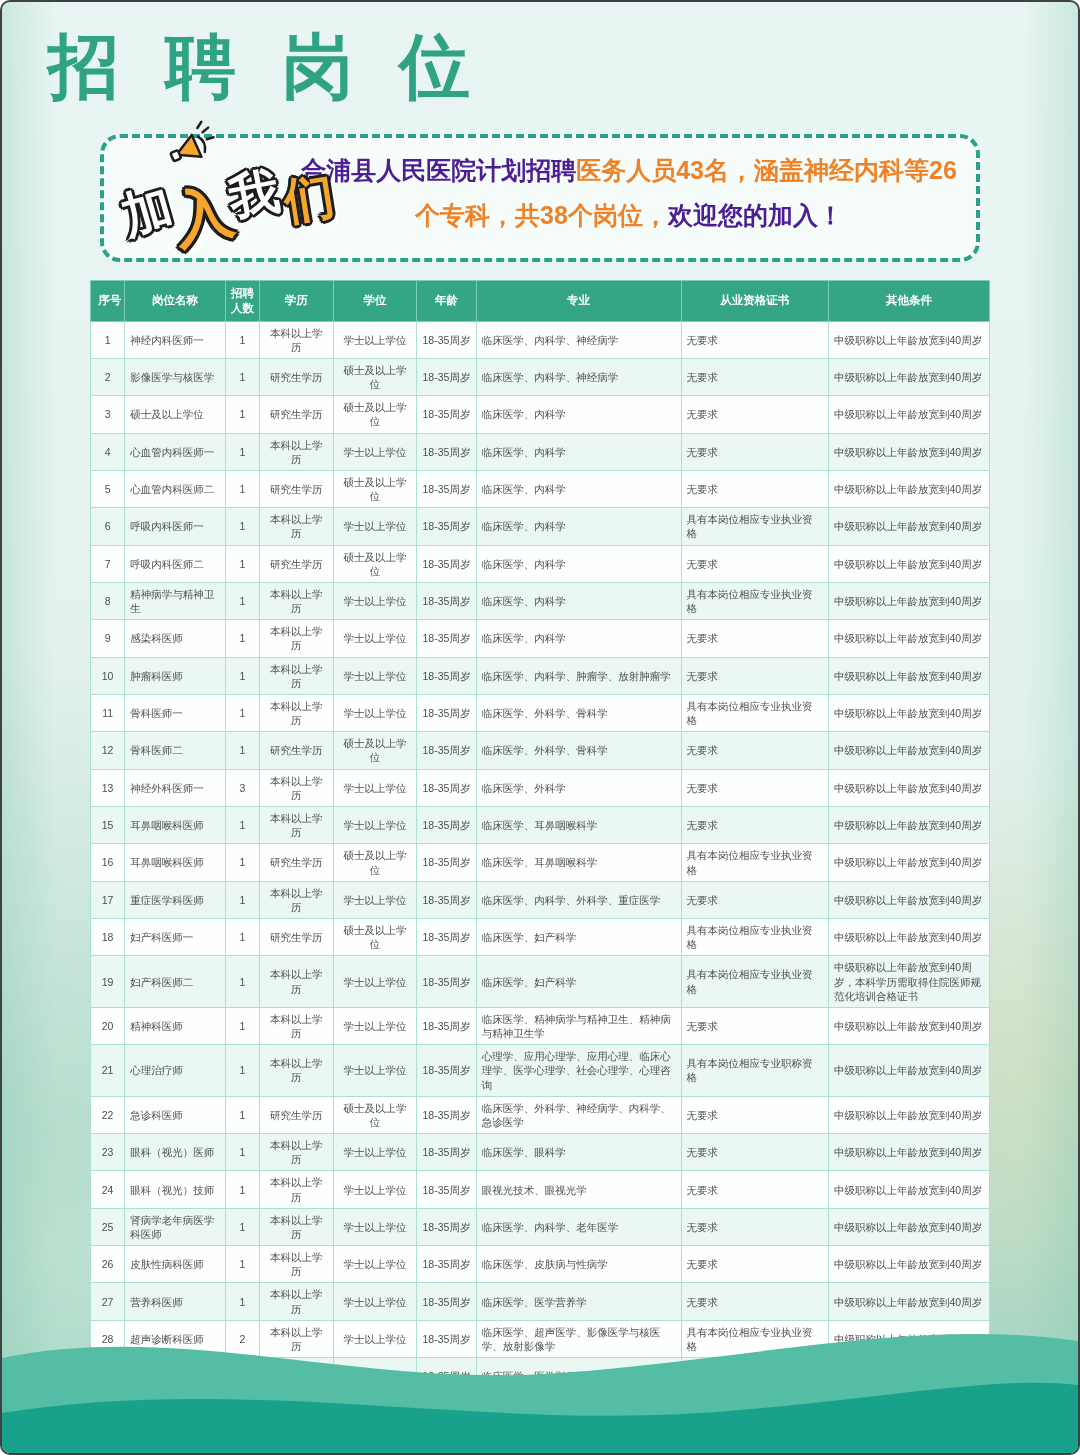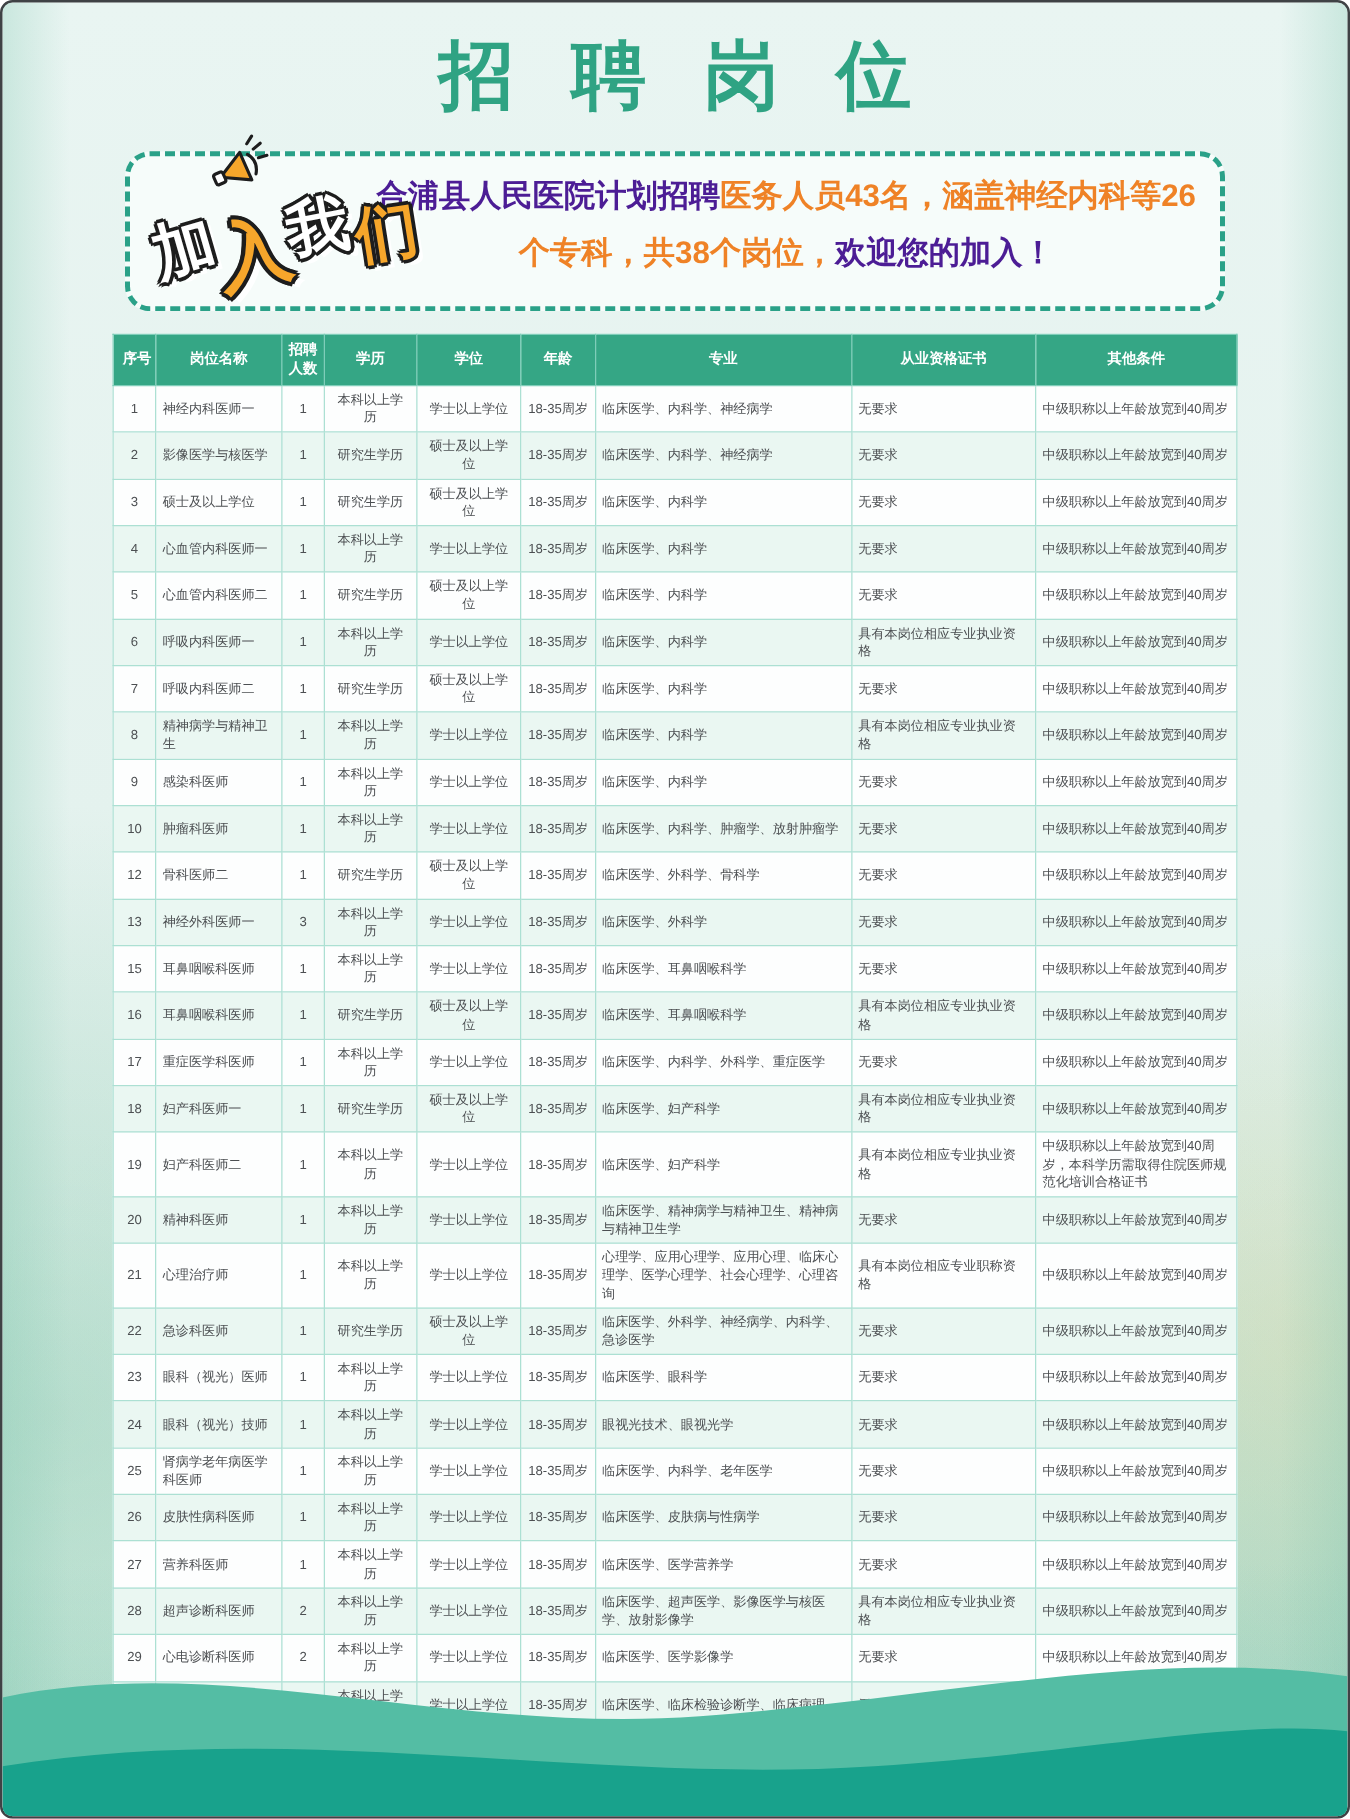--- a/index.html
+++ b/index.html
@@ -31,22 +31,22 @@
     position:absolute;inset:0;pointer-events:none;
     background:
       linear-gradient(90deg, rgba(120,195,170,.28) 0%, transparent 5%, transparent 95%, rgba(120,195,170,.28) 100%),
       linear-gradient(0deg, rgba(90,185,155,.25) 0%, transparent 14%);
   }
 
   .page-title{
     position:relative;
     margin:0;
     padding:24px 0 0 0;
-    text-align:center;
-    font-size:60px;
+    text-align:left;
+    font-size:71px;
     font-weight:900;
     letter-spacing:46px;
     text-indent:46px;
     color:#2fa383;
     line-height:1.15;
   }
 
   .banner{
     position:relative;
     margin:26px auto 0 auto;
@@ -278,20 +278,31 @@
             <td class="col1">肿瘤科医师</td>
             <td class="col2">1</td>
             <td class="col3">本科以上学历</td>
             <td class="col4">学士以上学位</td>
             <td class="col5">18-35周岁</td>
             <td class="col6">临床医学、内科学、肿瘤学、放射肿瘤学</td>
             <td class="col7">无要求</td>
             <td class="col8">中级职称以上年龄放宽到40周岁</td>
           </tr>
           <tr>
+            <td class="col0">11</td>
+            <td class="col1">骨科医师一</td>
+            <td class="col2">1</td>
+            <td class="col3">本科以上学历</td>
+            <td class="col4">学士以上学位</td>
+            <td class="col5">18-35周岁</td>
+            <td class="col6">临床医学、外科学、骨科学</td>
+            <td class="col7">具有本岗位相应专业执业资格</td>
+            <td class="col8">中级职称以上年龄放宽到40周岁</td>
+          </tr>
+          <tr>
             <td class="col0">12</td>
             <td class="col1">骨科医师二</td>
             <td class="col2">1</td>
             <td class="col3">研究生学历</td>
             <td class="col4">硕士及以上学位</td>
             <td class="col5">18-35周岁</td>
             <td class="col6">临床医学、外科学、骨科学</td>
             <td class="col7">无要求</td>
             <td class="col8">中级职称以上年龄放宽到40周岁</td>
           </tr>

